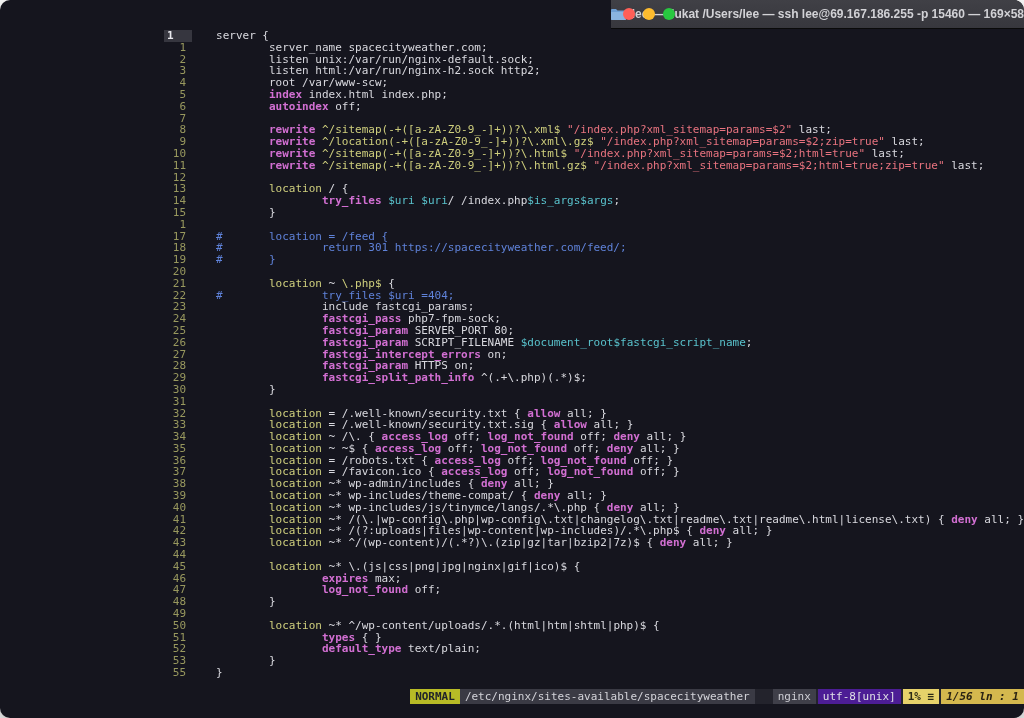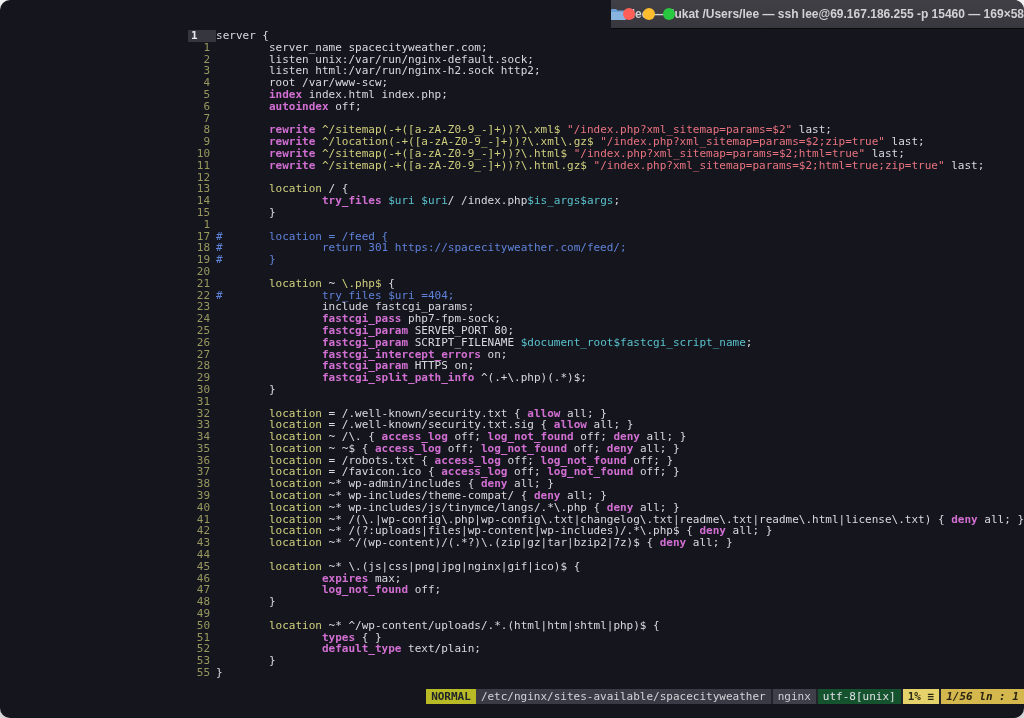--- a/index.html
+++ b/index.html
@@ -31,38 +31,38 @@
   .code-area{flex:1 1 auto;overflow:hidden;background:#15151e;padding-top:1px;}
   .line{height:11.8px;line-height:11.8px;font-size:11px;white-space:pre;display:flex;}
   .gutter{
     flex:0 0 22px;width:22px;text-align:right;padding-right:6px;
     color:#98985e;user-select:none;
   }
   .gutter.cur{
     text-align:left;padding-left:3px;padding-right:0;flex-basis:25px;width:25px;
     background:#36363f;color:#e9e9ee;font-weight:bold;
   }
-  .code{flex:1 1 auto;}
+  .code{flex:1 1 auto;padding-left:24px;}
   .tok-p{color:#d9d9df;}
   .tok-k{color:#d26fd2;font-weight:bold;}
   .tok-y{color:#cfcf7d;}
   .tok-s{color:#e8737f;}
   .tok-v{color:#59c2cc;}
   .tok-c{color:#5f82d9;}
   
   .statusbar{
     flex:0 0 15px;height:15px;display:flex;align-items:stretch;
     background:#23232c;font-size:11px;line-height:15px;white-space:pre;
   }
   .seg{padding:0 5px;}
   .seg-mode{background:#b8bb26;color:#20232a;font-weight:bold;}
   .seg-path{background:#3a3a44;color:#d3d3d9;}
   .sb-spacer{flex:1 1 auto;}
-  .seg-ft{background:#3f3f49;color:#cfcfd5;margin-left:2px;}
-  .seg-enc{background:#14532d;color:#e0e0e6;margin-left:2px;}
+  .seg-ft{background:#3f3f49;color:#cfcfd5;margin-left:18px;}
+  .seg-enc{background:#4c1d95;color:#e0e0e6;margin-left:2px;}
   .seg-pct{background:#e6d26a;color:#2a2a16;font-weight:bold;margin-left:2px;}
   .seg-pos{background:#d4b84e;color:#2a2313;font-weight:bold;margin-left:2px;font-style:italic;}
   
   .cmdline{flex:0 0 14px;height:14px;background:#15151e;}
 </style>
 </head>
 <body>
 
 <div class="window">
 

